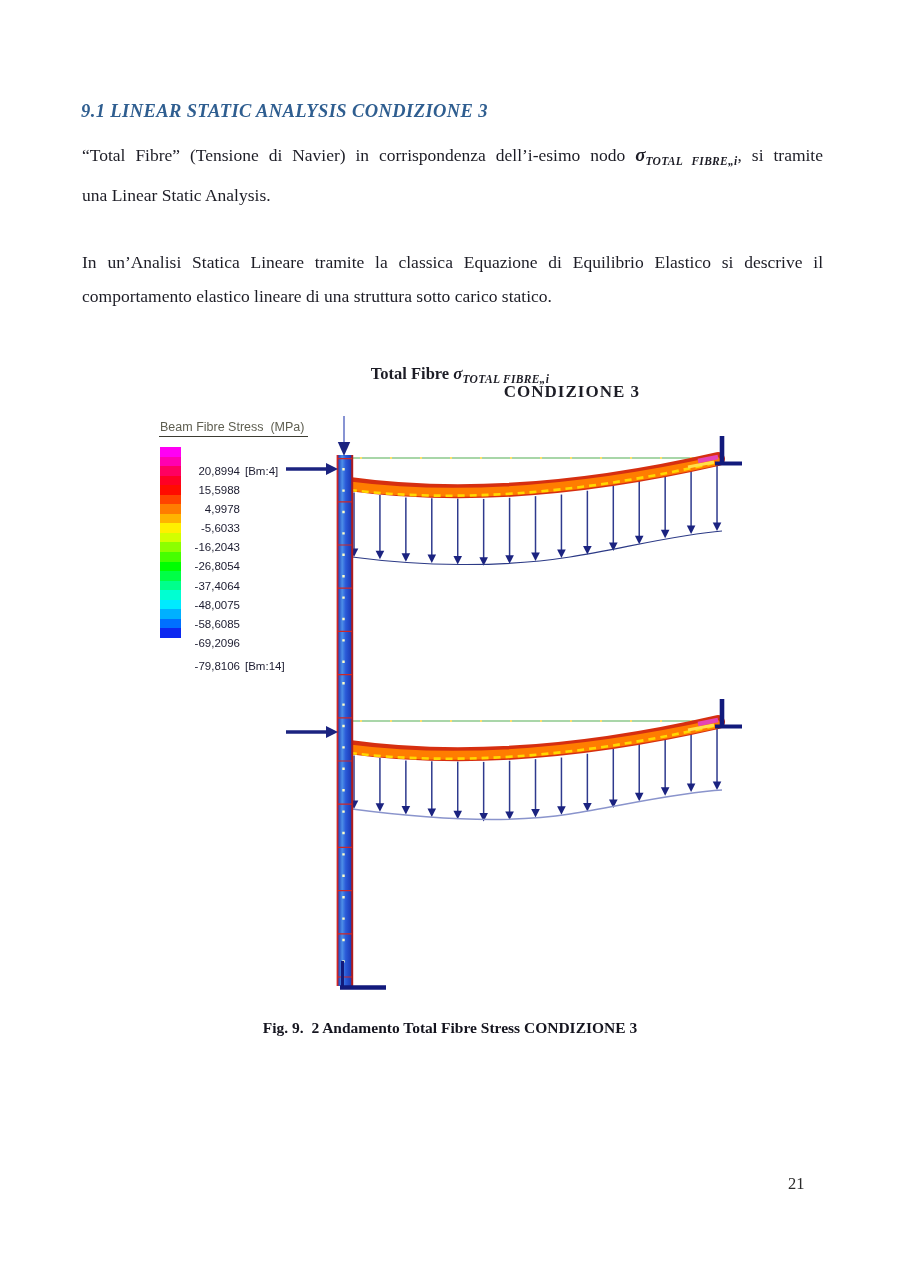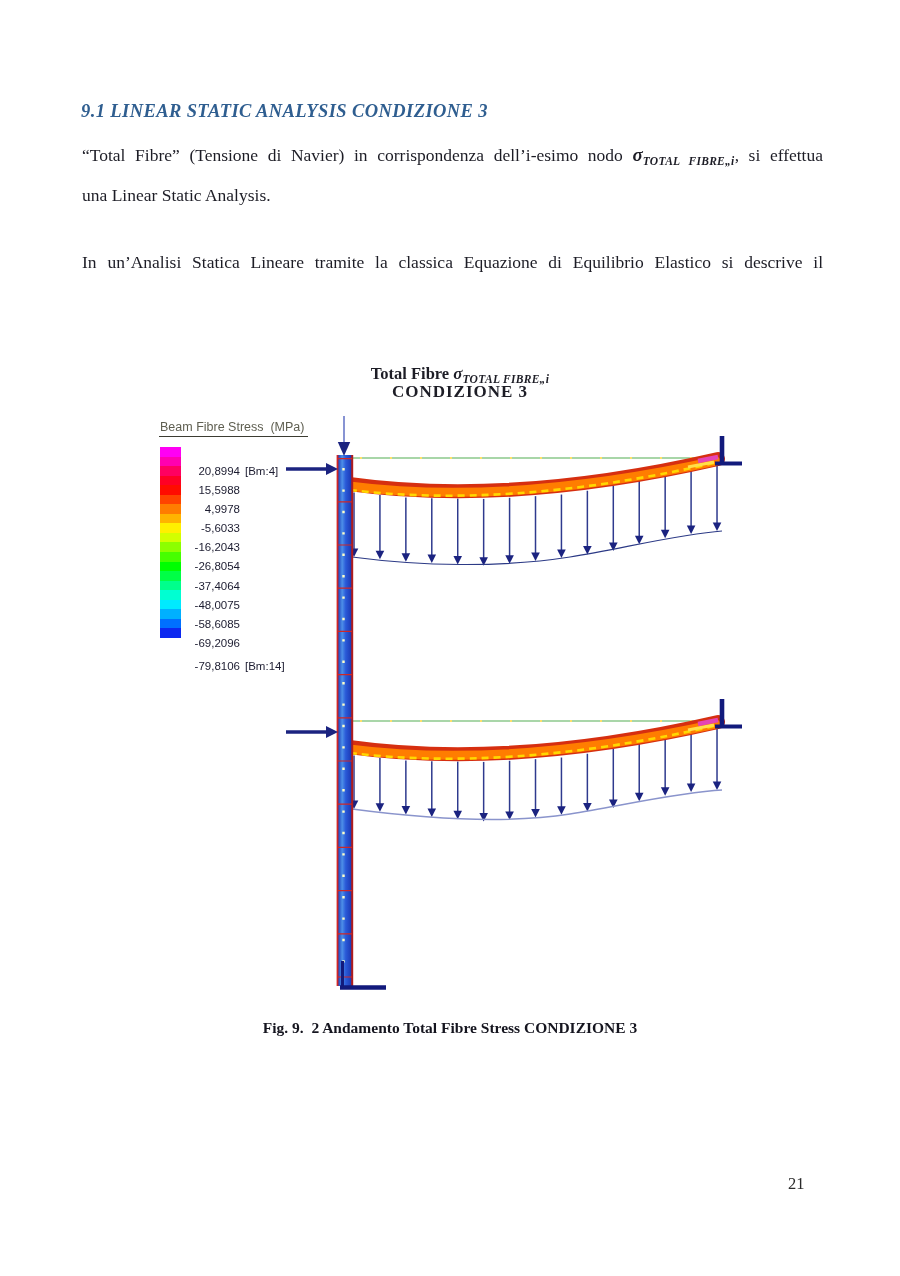--- a/index.html
+++ b/index.html
@@ -16,21 +16,21 @@
   .para2{top:245px;}
   .pline{line-height:34px;}
   .just{text-align:justify;text-align-last:justify;}
   .sigma{font-weight:bold;font-style:italic;font-size:19px;}
   .subtxt{font-weight:bold;font-style:italic;font-size:11.5px;
           vertical-align:-4px;letter-spacing:.3px;}
 
   .figtitle{position:absolute;left:280px;top:364px;width:360px;text-align:center;
             font-weight:bold;font-size:16.5px;color:#1d1d26;}
   .figtitle .sigma{font-size:17px;}
-  .figsub{position:absolute;left:280px;top:382px;width:360px;text-align:center;
+  .figsub{position:absolute;left:280px;top:382px;width:360px;text-align:right;
           font-weight:bold;font-size:17px;letter-spacing:1px;color:#1d1d26;}
 
   .legend-title{position:absolute;left:159px;top:420px;
                 font-family:"Liberation Sans",sans-serif;font-size:12.5px;
                 color:#5e5e50;border-bottom:1.4px solid #3c3c32;
                 padding:0 4px 2px 1px;}
   .colorbar{position:absolute;left:160px;top:447px;width:21px;height:191px;}
   .legend-rows{position:absolute;left:184px;top:438px;
                font-family:"Liberation Sans",sans-serif;font-size:11.5px;
                color:#1c1c30;white-space:nowrap;margin-top:24px;}
@@ -67,26 +67,27 @@
   .col-dots{stroke:#fdfdc8;stroke-width:2.4;stroke-dasharray:2.4 19;fill:none;}
 </style>
 </head>
 <body>
 
 <div class="page">
 
   <div class="heading">9.1 LINEAR STATIC ANALYSIS CONDIZIONE 3</div>
 
   <div class="para para1">
-    <div class="pline just"><span>“Total Fibre” (Tensione di Navier) in corrispondenza dell’i-esimo nodo </span><span class="sigma">σ</span><span class="subtxt">TOTAL FIBRE„i</span><span>, si effettua</span></div>
+    <div class="pline just"><span>“Total Fibre” (Tensione di Navier) in corrispondenza dell’i-esimo nodo </span><span class="sigma">σ</span><span class="subtxt">TOTAL FIBRE„i</span><span>, si tramite</span></div>
     <div class="pline"><span>una Linear Static Analysis.</span></div>
   </div>
 
   <div class="para para2">
     <div class="pline just"><span>In un’Analisi Statica Lineare tramite la classica Equazione di Equilibrio Elastico si descrive il</span></div>
+    <div class="pline"><span>comportamento elastico lineare di una struttura sotto carico statico.</span></div>
   </div>
 
   <div class="figtitle"><span>Total Fibre </span><span class="sigma">σ</span><span class="subtxt">TOTAL FIBRE„i</span></div>
   <div class="figsub">CONDIZIONE 3</div>
 
   <div class="legend-title">Beam Fibre Stress&nbsp; (MPa)</div>
   <div class="colorbar" style="background: linear-gradient(rgb(255, 0, 244) 0%, rgb(255, 0, 244) 5%, rgb(255, 0, 176) 5%, rgb(255, 0, 176) 10%, rgb(255, 0, 96) 10%, rgb(255, 0, 96) 15%, rgb(255, 0, 36) 15%, rgb(255, 0, 36) 20%, rgb(255, 12, 0) 20%, rgb(255, 12, 0) 25%, rgb(255, 68, 0) 25%, rgb(255, 68, 0) 30%, rgb(255, 125, 0) 30%, rgb(255, 125, 0) 35%, rgb(255, 180, 0) 35%, rgb(255, 180, 0) 40%, rgb(255, 240, 0) 40%, rgb(255, 240, 0) 45%, rgb(210, 255, 0) 45%, rgb(210, 255, 0) 50%, rgb(140, 255, 0) 50%, rgb(140, 255, 0) 55%, rgb(70, 255, 0) 55%, rgb(70, 255, 0) 60%, rgb(0, 255, 0) 60%, rgb(0, 255, 0) 65%, rgb(0, 255, 70) 65%, rgb(0, 255, 70) 70%, rgb(0, 255, 140) 70%, rgb(0, 255, 140) 75%, rgb(0, 255, 210) 75%, rgb(0, 255, 210) 80%, rgb(0, 234, 255) 80%, rgb(0, 234, 255) 85%, rgb(0, 176, 255) 85%, rgb(0, 176, 255) 90%, rgb(0, 112, 255) 90%, rgb(0, 112, 255) 95%, rgb(12, 40, 240) 95%, rgb(12, 40, 240) 100%);"></div>
   <div class="legend-rows">
     <div class="lrow"><span class="lval">20,8994</span><span class="ltag">[Bm:4]</span></div>
     <div class="lrow"><span class="lval">15,5988</span><span class="ltag"></span></div>

